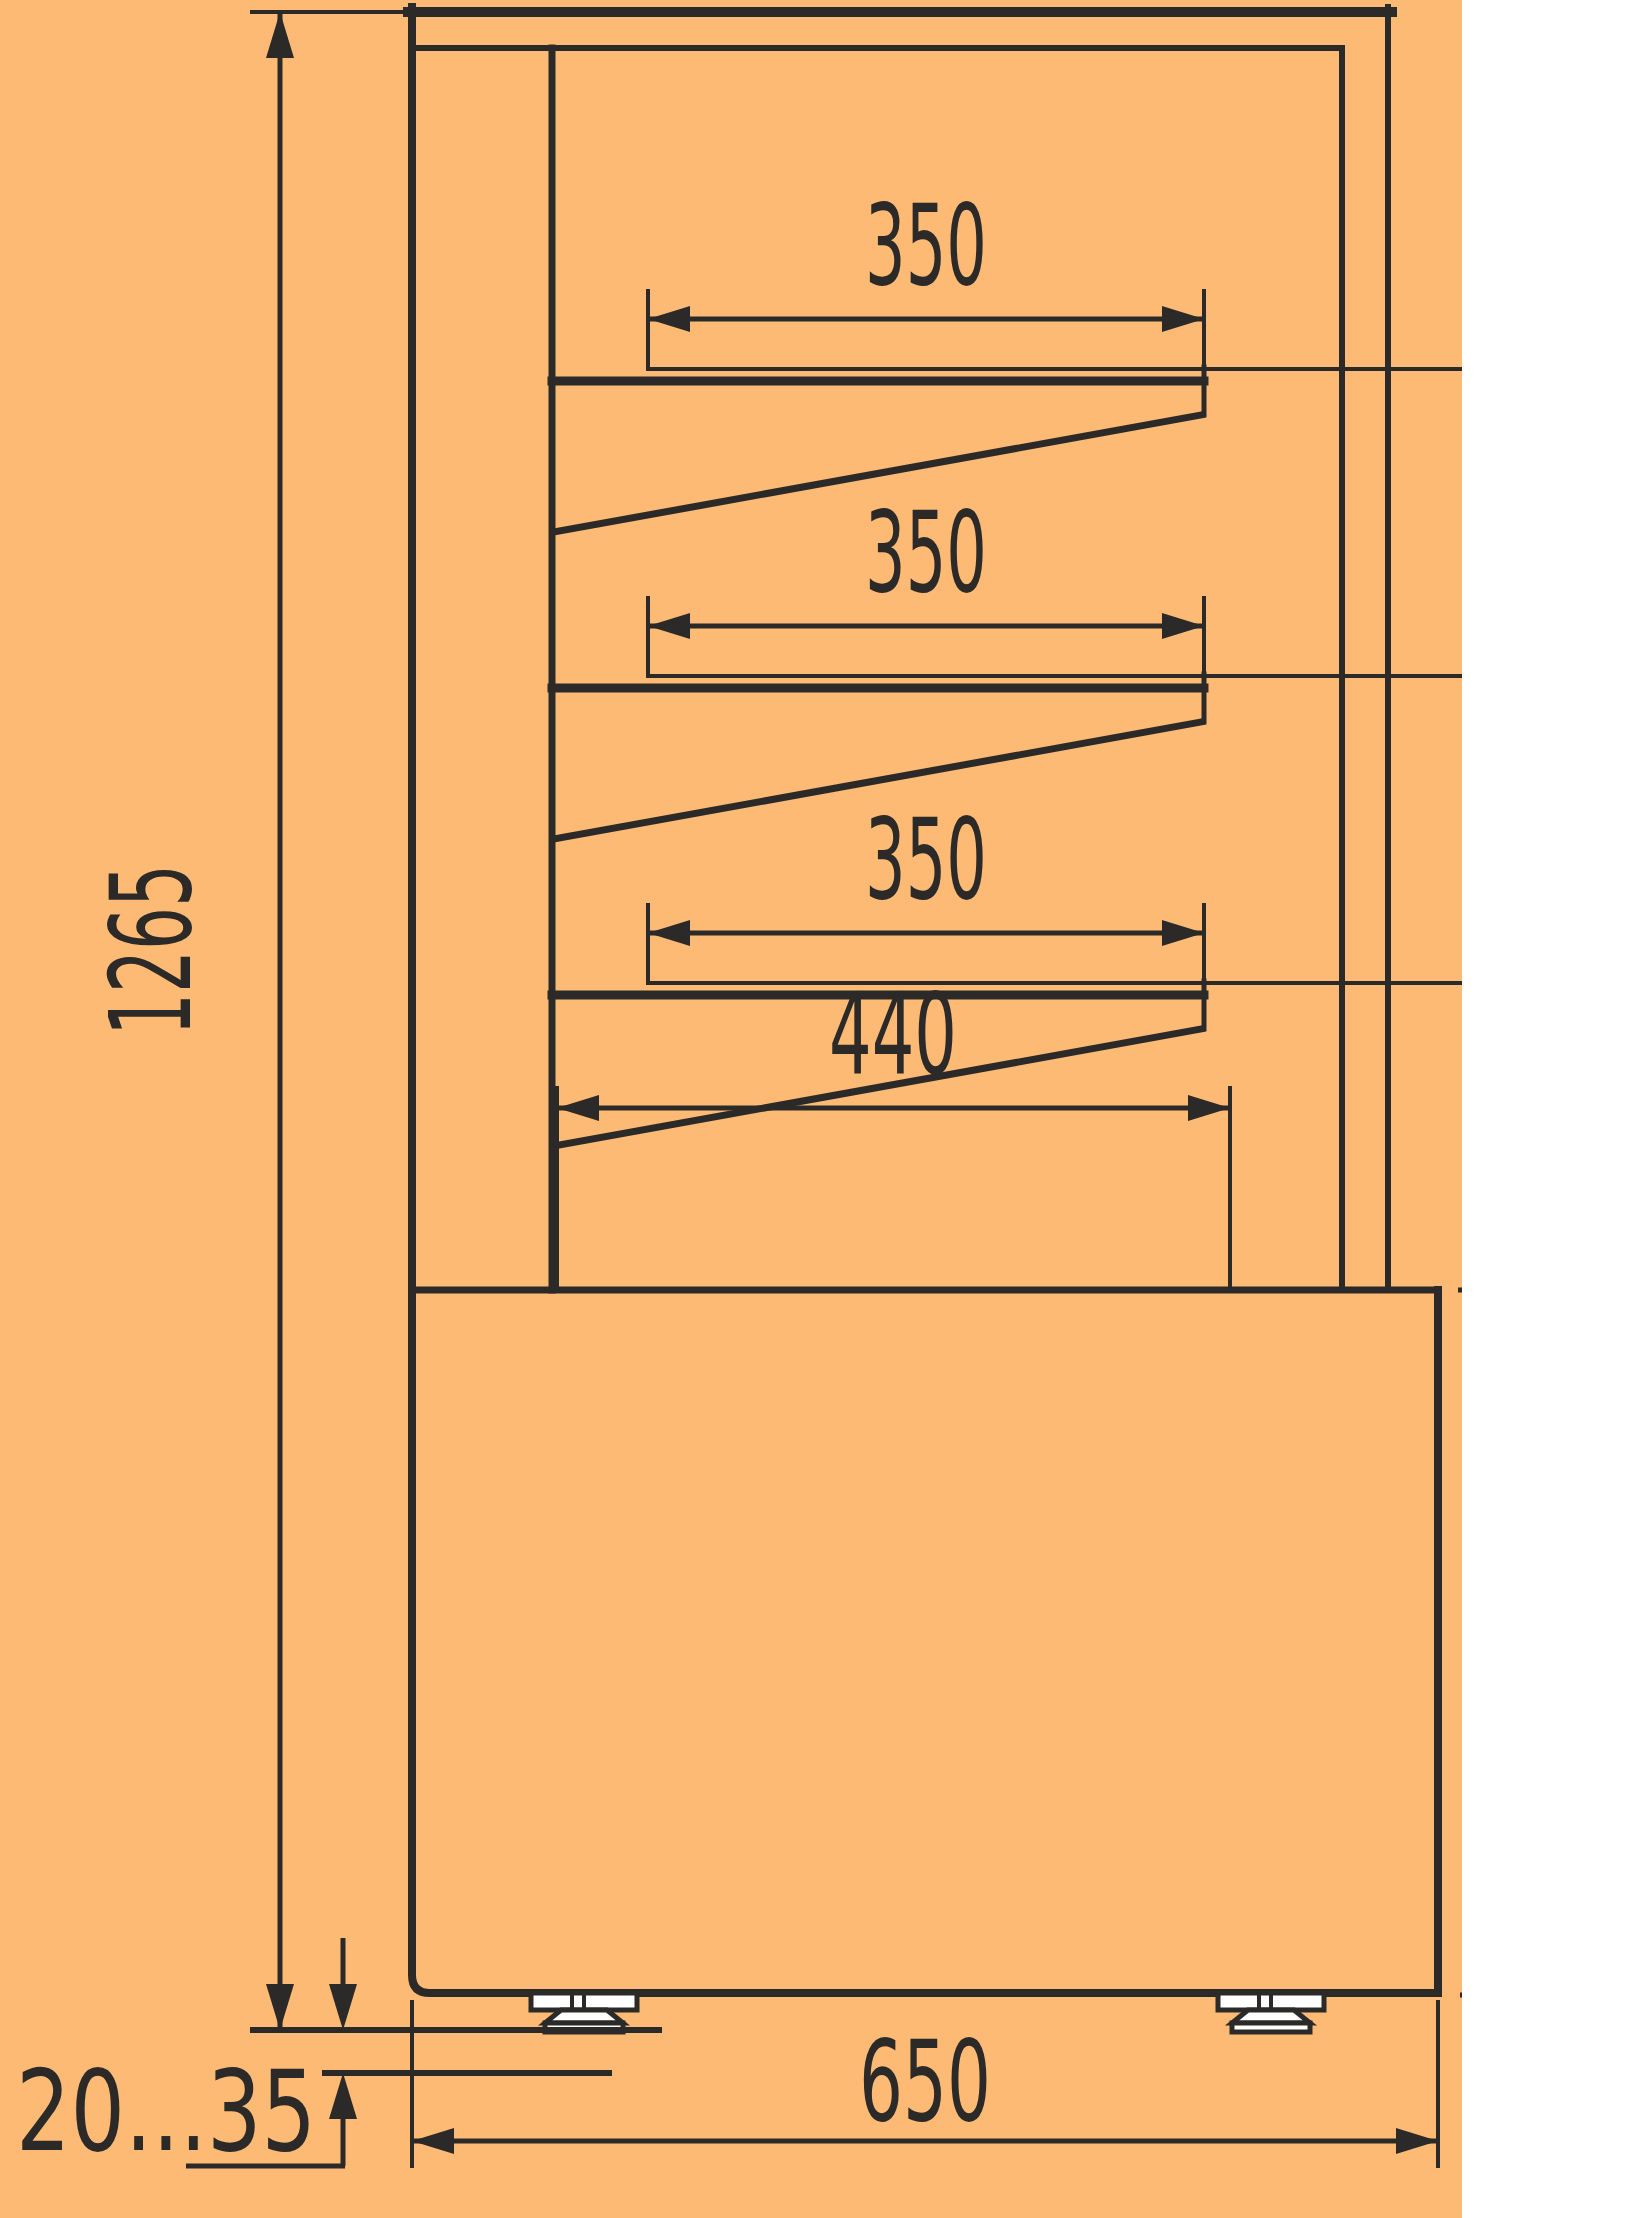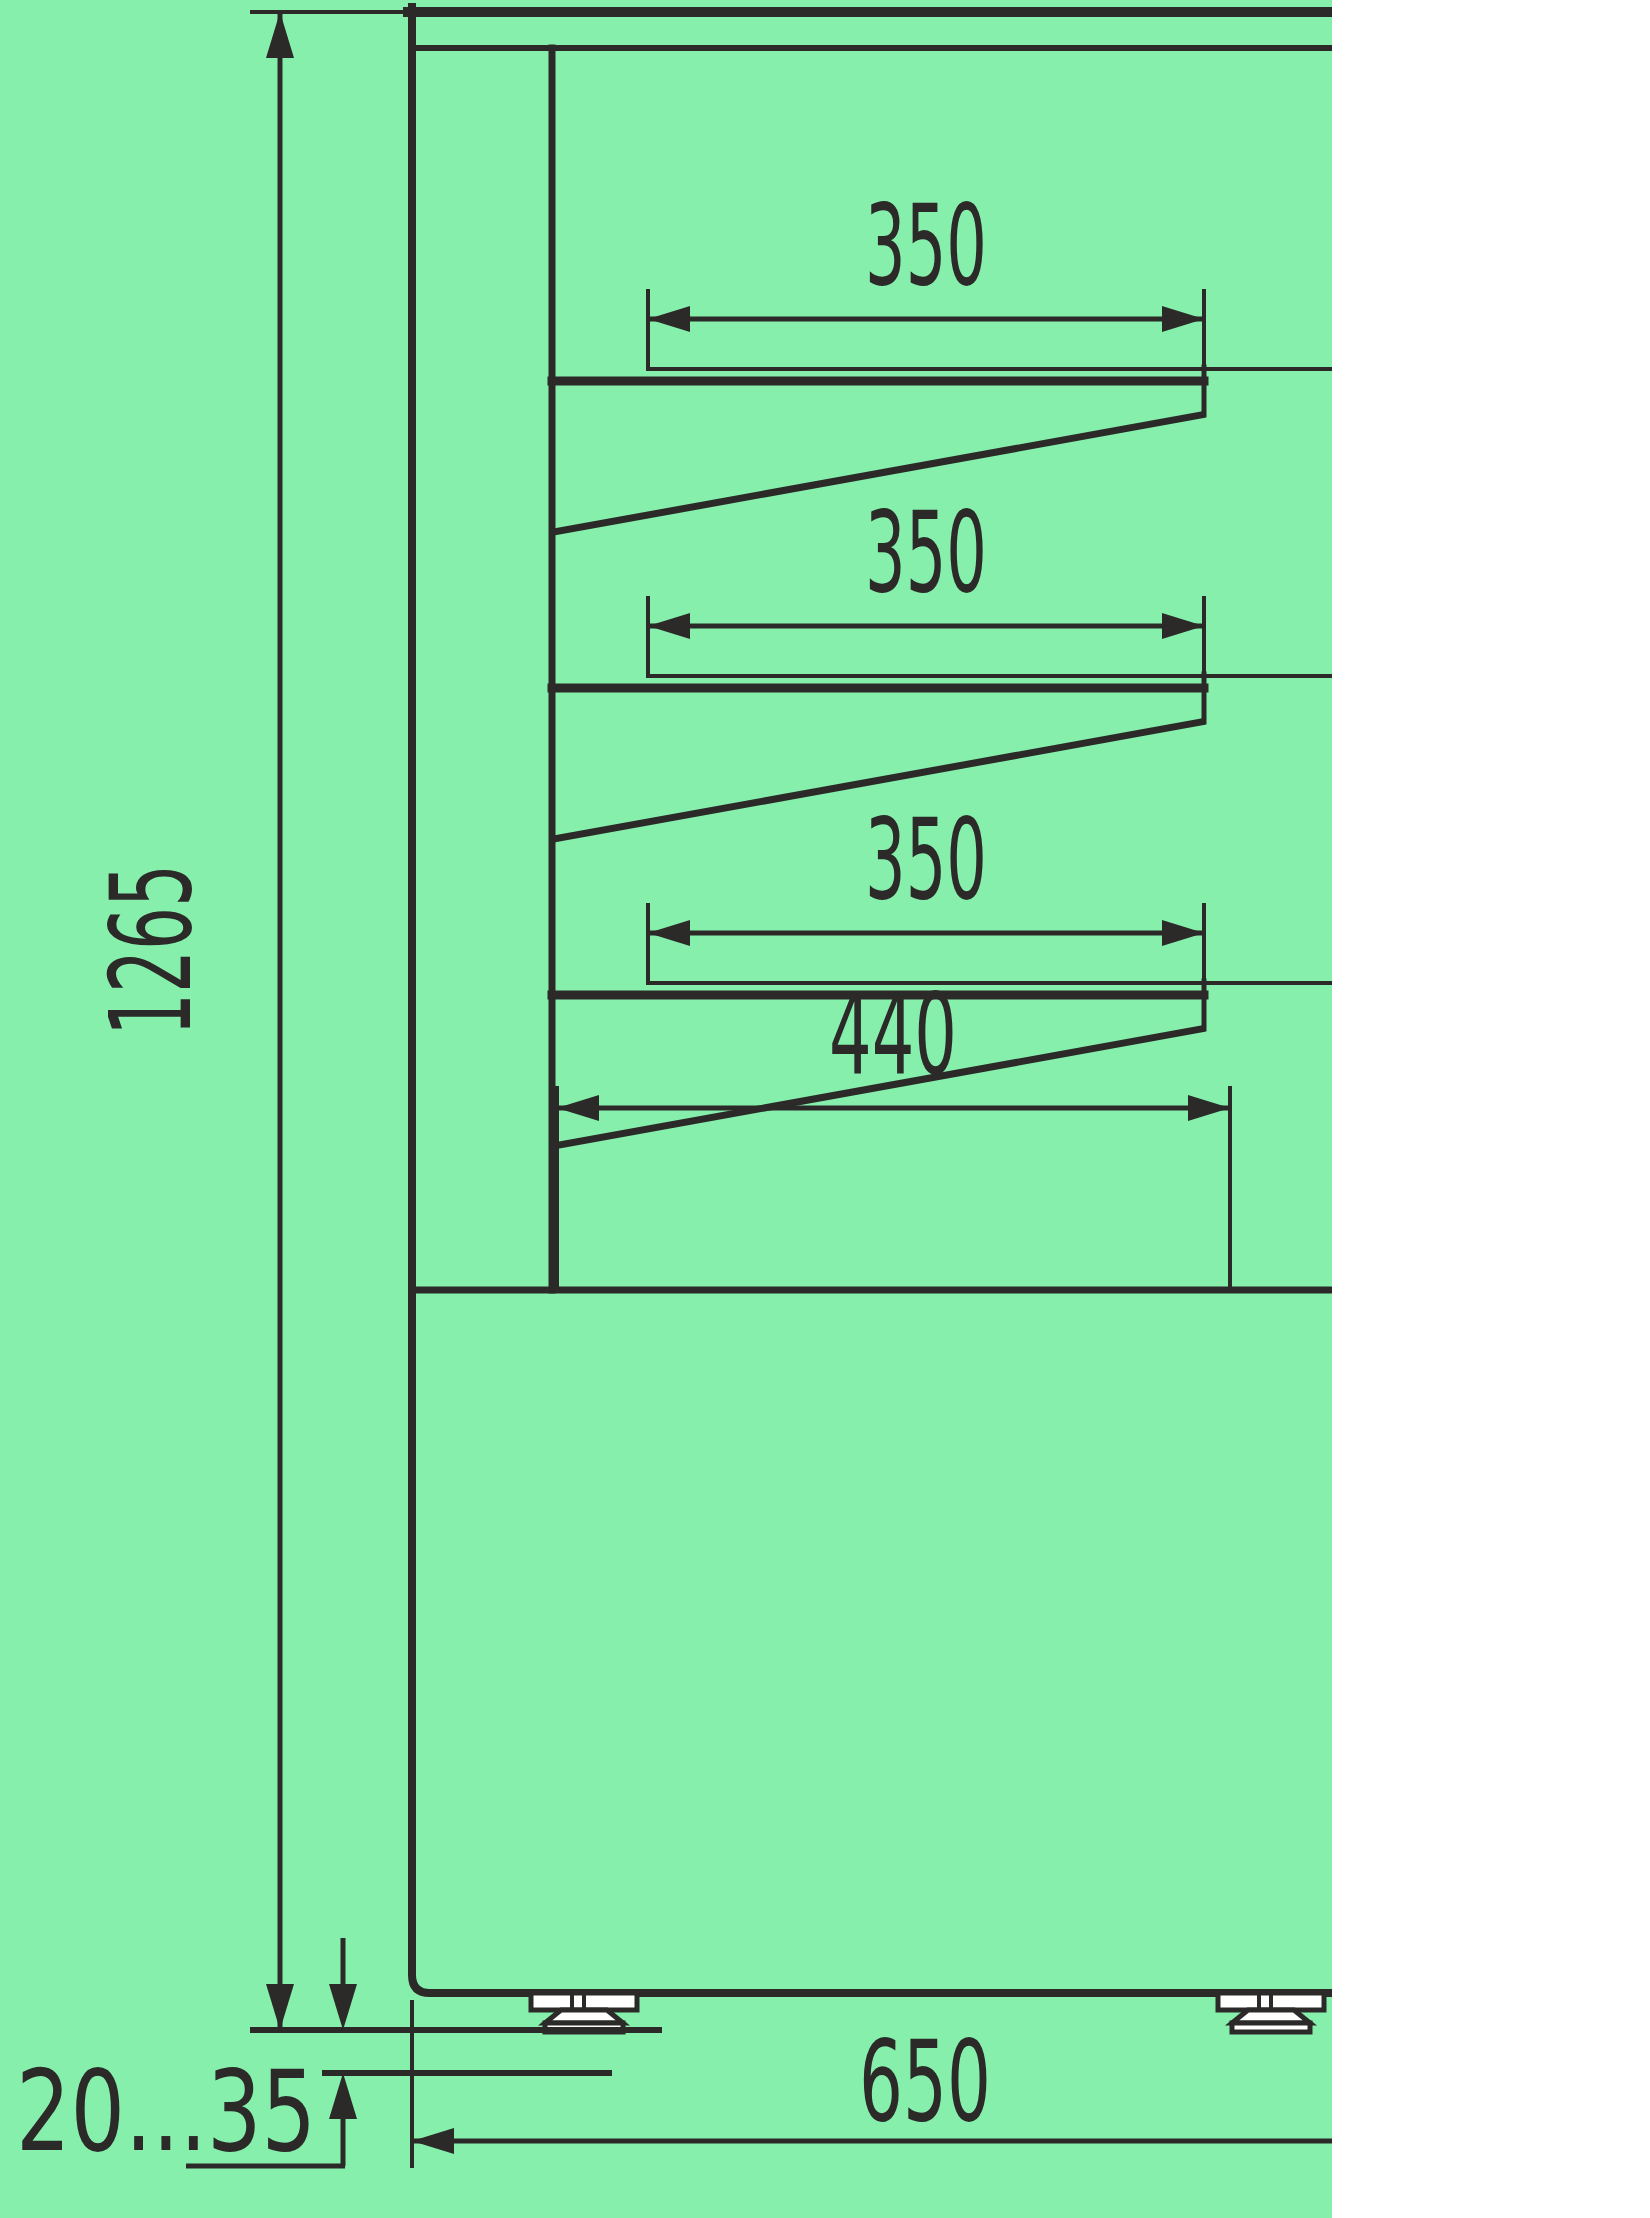--- a/index.html
+++ b/index.html
@@ -2,23 +2,23 @@
 <html><head>
 <meta charset="utf-8">
 <style>
   html, body {
     margin: 0;
     padding: 0;
     background: #ffffff;
   }
   .stage {
     position: relative;
-    width: 1332px;
+    width: 1462px;
     height: 2218px;
-    background: #86efac;
+    background: #fdba74;
     overflow: hidden;
   }
   svg { display: block; }
   .obj   { stroke: #2b2a29; fill: none; stroke-linecap: square; }
   .dimln { stroke: #2b2a29; fill: none; stroke-linecap: butt; }
   .arrow { fill: #2b2a29; stroke: none; }
   .white { fill: #ffffff; stroke: #2b2a29; }
   text.dim {
     font-family: "DejaVu Sans", "Liberation Sans", sans-serif;
     font-size: 112px;

